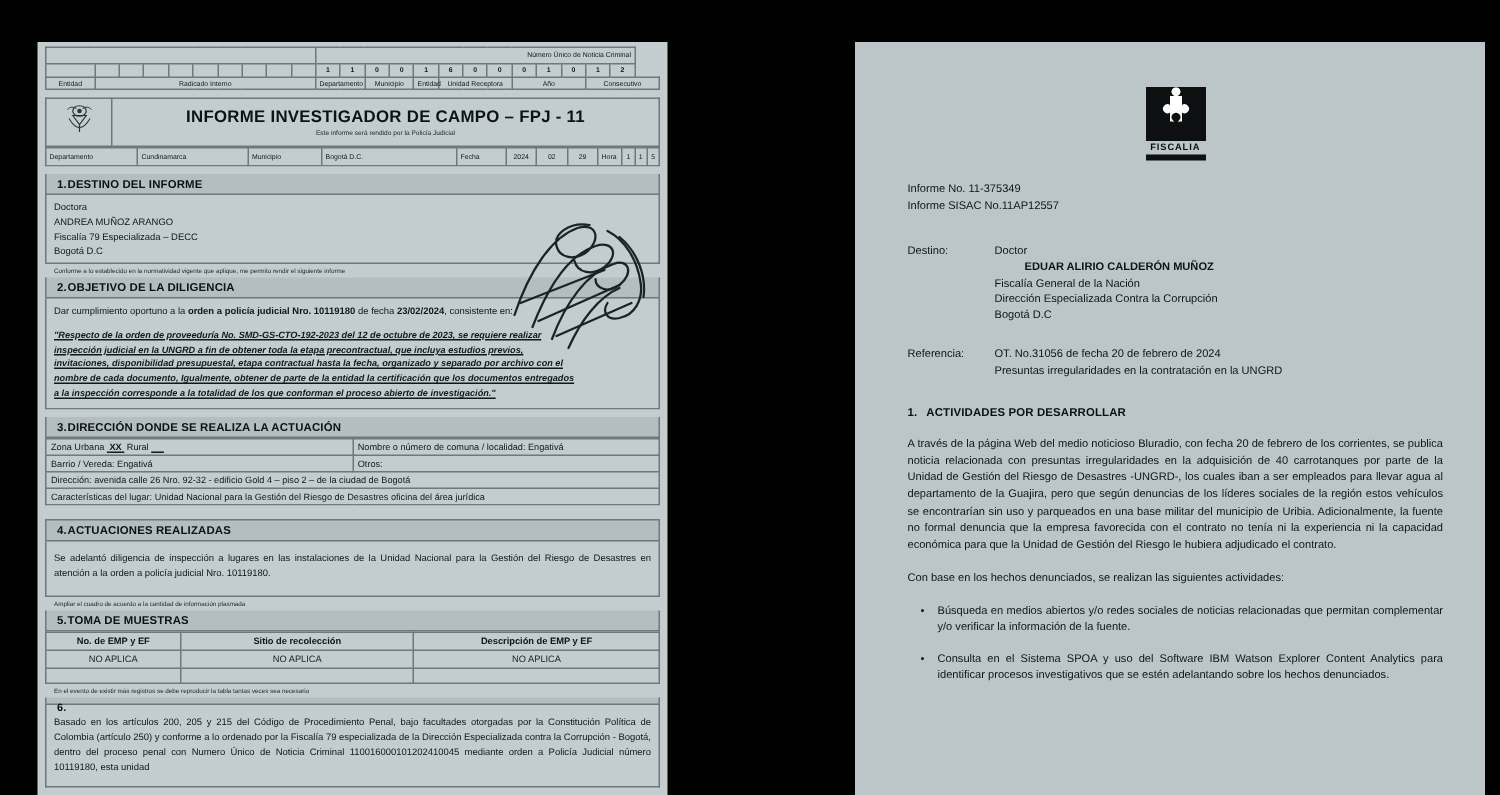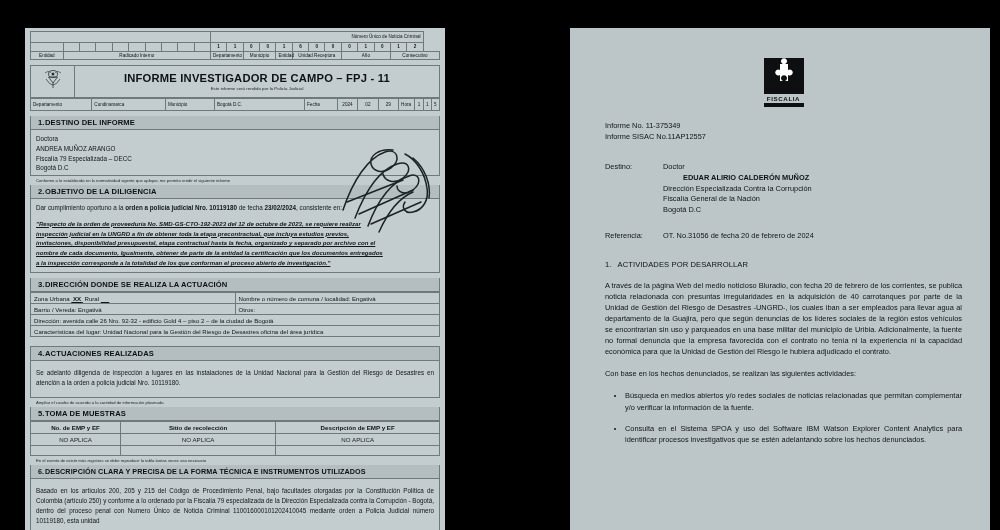--- a/index.html
+++ b/index.html
@@ -148,21 +148,21 @@
   }
 
   .r-line { font-size: 7.4px; color: #0e1316; line-height: 1.45; }
   .r-block { margin-bottom: 14px; }
   .r-label-row { display:flex; font-size:7.4px; color:#0e1316;margin-top:20px; }
   .r-label { width: 58px; flex: none; }
   .r-vals { flex: 1; }
   .r-vals div { line-height: 1.42; }
   .r-bold { font-weight: bold; padding-left: 20px; }
   .sec-title {
-    font-size: 7.6px; font-weight: normal; color:#0c1013;
+    font-size: 7.6px; font-weight: bold; color:#0c1013;
     margin: 18px 0 11px 0; letter-spacing: .1px;
   }
   .sec-title .n { margin-right: 6px; }
   .r-para {
     font-size: 7.4px; line-height: 1.5; text-align: justify;
     color: #0e1316; margin-bottom: 11px;
   }
   ul.r-bullets { margin: 0; padding-left: 20px; }
   ul.r-bullets li {
     font-size: 7.4px; line-height: 1.5; text-align: justify;
@@ -413,21 +413,20 @@
         <td class="empty"></td>
         <td class="empty"></td>
         <td class="empty"></td>
       </tr>
     </tbody>
       </table>
     <div class="note">En el evento de existir más registros se debe reproducir la tabla tantas veces sea necesario</div>
 
     <div class="sec-head" style="padding-left:14px; font-size:7.2px">
       <span class="num">6.</span>
-      <span>DESCRIPCIÓN CLARA Y PRECISA DE LA FORMA TÉCNICA E INSTRUMENTOS UTILIZADOS</span>
     </div>
     <div class="sec-body" style="padding:7px 5px">
       <div class="para">Basado en los  artículos 200, 205 y 215 del Código de Procedimiento Penal, bajo facultades otorgadas por la Constitución Política de Colombia (artículo 250) y conforme a lo ordenado por la Fiscalía 79 especializada de la Dirección Especializada contra la Corrupción - Bogotá, dentro del proceso penal con Numero Único de Noticia Criminal 110016000101202410045 mediante orden a Policía Judicial número 10119180, esta unidad</div>
     </div>
 
     <svg class="signature" viewBox="0 0 135 95">
       <g fill="none" stroke="#1b2328" stroke-width="1.5" stroke-linecap="round">
         <path d="M30 70 C40 40, 55 18, 72 12 C85 8, 88 20, 78 28 C70 34, 60 32, 58 24 C56 16, 66 8, 80 10"></path>
         <path d="M42 78 C52 52, 66 30, 84 24 C96 20, 100 30, 90 38 C82 44, 72 42, 70 34"></path>
         <path d="M55 86 C64 62, 78 42, 96 36 C106 32, 110 42, 100 50 C92 56, 84 52, 84 46"></path>
@@ -461,30 +460,31 @@
         <div class="r-line">Informe No. 11-375349</div>
         <div class="r-line">Informe SISAC No.11AP12557</div>
       </div>
 
 
       <div class="r-block r-label-row">
         <div class="r-label">Destino:</div>
         <div class="r-vals">
           <div>Doctor</div>
           <div class="r-bold">EDUAR ALIRIO CALDERÓN MUÑOZ</div>
+          <div>Fiscalía General de la Nación</div>
           <div>Dirección Especializada Contra la Corrupción</div>
-          <div>Fiscalía General de la Nación</div>
           <div>Bogotá D.C</div>
         </div>
       </div>
 
       <div class="r-block r-label-row" style="margin-top:16px">
         <div class="r-label">Referencia:</div>
         <div class="r-vals">
           <div>OT. No.31056 de fecha 20 de febrero de 2024</div>
+          <div>Presuntas irregularidades en la contratación en la UNGRD</div>
         </div>
       </div>
 
       <div class="sec-title">
         <span class="n">1.</span><span>ACTIVIDADES POR DESARROLLAR</span>
       </div>
 
       <div class="r-para">A través de la página Web del medio noticioso Bluradio, con fecha 20 de febrero de los corrientes, se publica noticia relacionada con presuntas irregularidades en la adquisición de 40 carrotanques por parte de la Unidad de Gestión del Riesgo de Desastres -UNGRD-, los cuales iban a ser empleados para llevar agua al departamento de la Guajira, pero que según denuncias de los líderes sociales de la región estos vehículos se encontrarían sin uso y parqueados en una base militar del municipio de Uribia. Adicionalmente, la fuente no formal denuncia que la empresa favorecida con el contrato no tenía ni la experiencia ni la capacidad económica para que la Unidad de Gestión del Riesgo le hubiera adjudicado el contrato.</div>
       <div class="r-para">Con base en los hechos denunciados, se realizan las siguientes actividades:</div>
 

